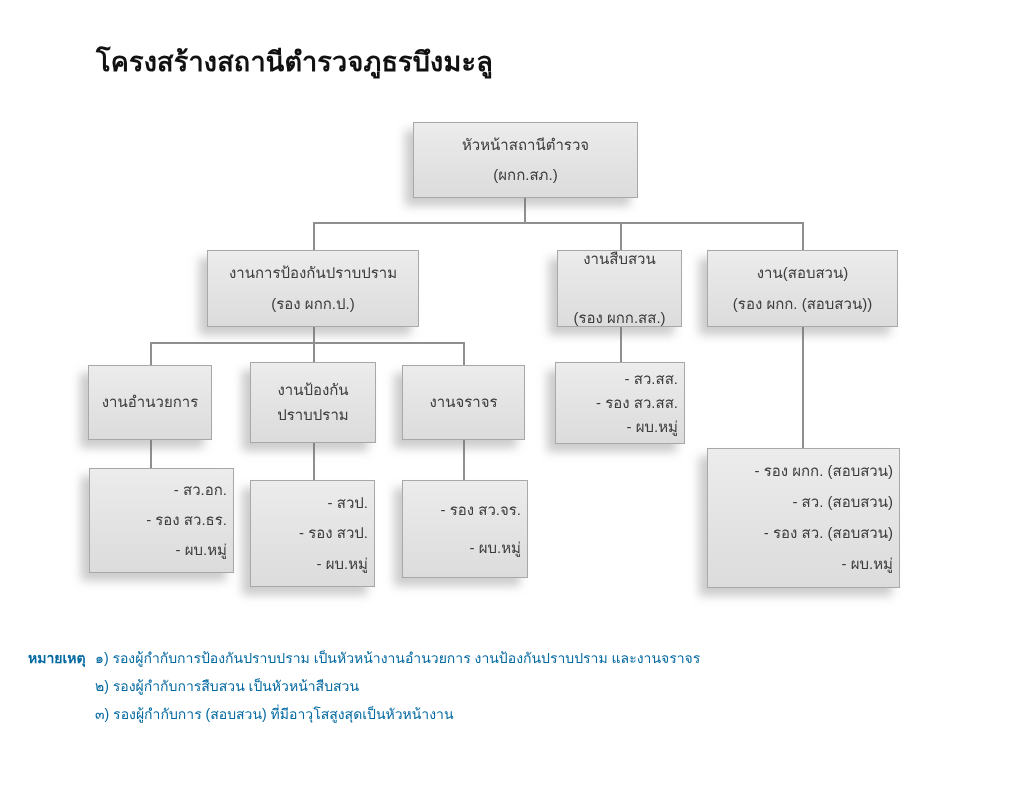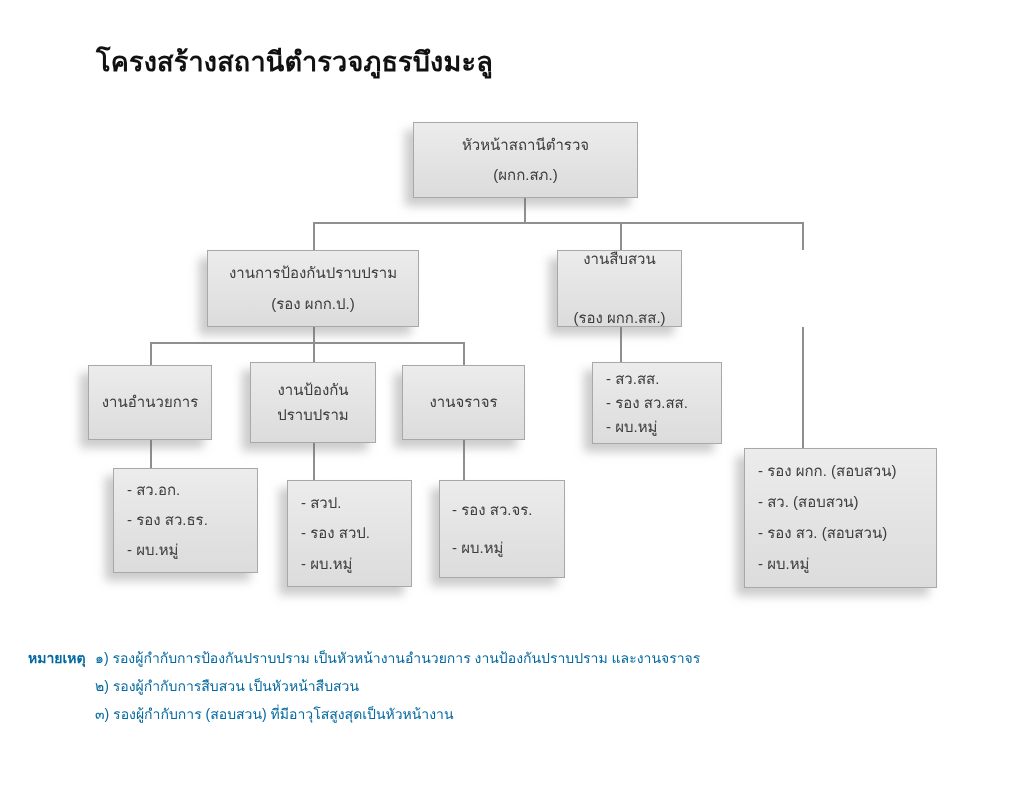--- a/index.html
+++ b/index.html
@@ -30,21 +30,21 @@
     border-radius: 0;
     box-shadow: -8px 8px 9px rgba(110, 110, 110, 0.35);
     display: flex;
     flex-direction: column;
     justify-content: space-evenly;
     color: #3d3d3d;
     font-size: 15px;
     line-height: 1.1;
   }
   .box.center { align-items: center; text-align: center; }
-  .box.list   { align-items: flex-start; text-align: left; padding-left: 13px; padding-right: 6px; margin-left: 37px; }
+  .box.list   { align-items: flex-end; text-align: left; padding-left: 13px; padding-right: 6px; }
   .box span { display: block; }
   .conn {
     position: absolute;
     background: #8f8f8f;
   }
   .notes {
     position: absolute;
     left: 28px;
     top: 644px;
     display: flex;
@@ -93,38 +93,42 @@
   </div>
 
   <div class="box center" style="left:207px; top:250px; width:212px; height:77px;">
     <span>งานการป้องกันปราบปราม</span>
     <span>(รอง ผกก.ป.)</span>
   </div>
   <div class="box center" style="left:557px; top:250px; width:125px; height:77px;justify-content:space-between;">
     <span>งานสืบสวน</span>
     <span>(รอง ผกก.สส.)</span>
   </div>
+  <div class="box center" style="left:707px; top:250px; width:191px; height:77px;">
+    <span>งาน(สอบสวน)</span>
+    <span>(รอง ผกก. (สอบสวน))</span>
+  </div>
 
   <div class="box center" style="left:88px; top:365px; width:124px; height:75px;">
     <span>งานอำนวยการ</span>
   </div>
   <div class="box center" style="left:250px; top:362px; width:126px; height:81px; justify-content:center; gap:8px;">
     <span>งานป้องกัน</span>
     <span>ปราบปราม</span>
   </div>
   <div class="box center" style="left:402px; top:365px; width:123px; height:75px;">
     <span>งานจราจร</span>
   </div>
   <div class="box list" style="left:555px; top:362px; width:130px; height:82px;">
     <span>- สว.สส.</span>
     <span>- รอง สว.สส.</span>
     <span>- ผบ.หมู่</span>
   </div>
 
-  <div class="box list" style="left:76px; top:468px; width:145px; height:105px;">
+  <div class="box list" style="left:89px; top:468px; width:145px; height:105px;">
     <span>- สว.อก.</span>
     <span>- รอง สว.ธร.</span>
     <span>- ผบ.หมู่</span>
   </div>
   <div class="box list" style="left:250px; top:480px; width:125px; height:107px;">
     <span>- สวป.</span>
     <span>- รอง สวป.</span>
     <span>- ผบ.หมู่</span>
   </div>
   <div class="box list" style="left:402px; top:480px; width:126px; height:98px;padding-left:12px;">

